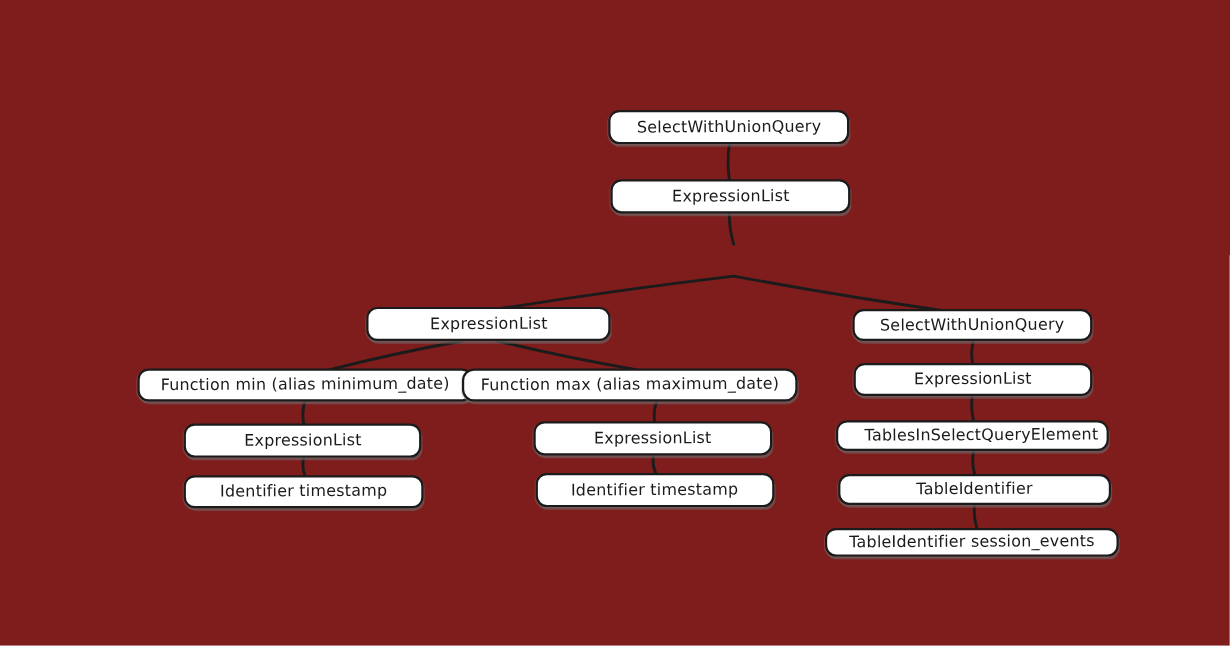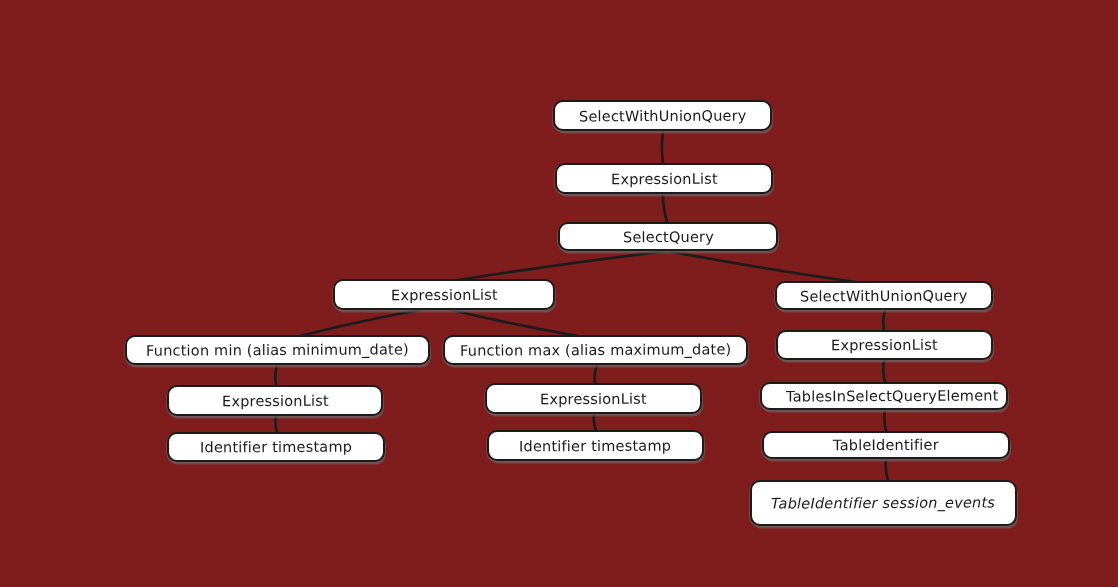--- a/index.html
+++ b/index.html
@@ -66,33 +66,30 @@
       <path d="M 884 360 Q 882.3022692115374 371.09989685402104 885 382" stroke="#1b1b1b"></path>
       <path d="M 885 410 Q 883.3024900970063 420.60464332871396 886 431" stroke="#1b1b1b"></path>
       <path d="M 886 459 Q 884.8099099602933 469.7085800037816 888 480" stroke="#1b1b1b"></path>
     </svg>
 <div class="node" style="left: 553px; top: 100px; width: 219px; height: 31px; border-color: rgb(27, 27, 27); background: rgb(255, 255, 255);">
       <span>SelectWithUnionQuery</span>
     </div>
     <div class="node" style="left: 555px; top: 163px; width: 218px; height: 31px; border-color: rgb(27, 27, 27); background: rgb(255, 255, 255);">
       <span>ExpressionList</span>
     </div>
-    <div class="node" style="left: 558px; top: 222px; width: 220px; height: 29px; border-color: rgb(27, 27, 27); background: rgb(255, 255, 255);">
-      <span>SelectQuery</span>
-    </div>
     <div class="node" style="left: 333px; top: 279px; width: 222px; height: 31px; border-color: rgb(27, 27, 27); background: rgb(255, 255, 255);">
       <span>ExpressionList</span>
     </div>
     <div class="node" style="left: 775px; top: 281px; width: 218px; height: 29px; border-color: rgb(27, 27, 27); background: rgb(255, 255, 255);">
       <span>SelectWithUnionQuery</span>
     </div>
     <div class="node" style="left: 125px; top: 335px; width: 305px; height: 30px; border-color: rgb(27, 27, 27); background: rgb(255, 255, 255);">
       <span>Function min (alias minimum_date)</span>
     </div>
-    <div class="node" style="left: 443px; top: 335px; width: 305px; height: 30px; border-color: rgb(27, 27, 27); background: rgb(255, 255, 255);">
+    <div class="node" style="left: 420px; top: 335px; width: 305px; height: 30px; border-color: rgb(27, 27, 27); background: rgb(255, 255, 255); border-radius: 11px;">
       <span>Function max (alias maximum_date)</span>
     </div>
     <div class="node" style="left: 167px; top: 385px; width: 216px; height: 31px; border-color: rgb(27, 27, 27); background: rgb(255, 255, 255);">
       <span>ExpressionList</span>
     </div>
     <div class="node" style="left: 485px; top: 383px; width: 217px; height: 31px; border-color: rgb(27, 27, 27); background: rgb(255, 255, 255);">
       <span>ExpressionList</span>
     </div>
     <div class="node" style="left: 776px; top: 330px; width: 217px; height: 30px; border-color: rgb(27, 27, 27); background: rgb(255, 255, 255);">
       <span>ExpressionList</span>
@@ -102,16 +99,16 @@
     </div>
     <div class="node" style="left: 487px; top: 430px; width: 217px; height: 31px; border-color: rgb(27, 27, 27); background: rgb(255, 255, 255);">
       <span>Identifier timestamp</span>
     </div>
     <div class="node" style="left: 760px; top: 382px; width: 248px; height: 28px; border-color: rgb(27, 27, 27); background: rgb(255, 255, 255); padding-left: 16px;">
       <span>TablesInSelectQueryElement</span>
     </div>
     <div class="node" style="left: 762px; top: 431px; width: 248px; height: 28px; border-color: rgb(27, 27, 27); background: rgb(255, 255, 255);">
       <span>TableIdentifier</span>
     </div>
-    <div class="node" style="left: 750px; top: 480px; width: 267px; height: 46px; border-color: rgb(27, 27, 27); background: rgb(255, 255, 255); font-style: italic;">
+    <div class="node" style="left: 750px; top: 480px; width: 267px; height: 26px; border-color: rgb(27, 27, 27); background: rgb(255, 255, 255);">
       <span>TableIdentifier session_events</span>
     </div>
   </div>
 
 </body></html>

